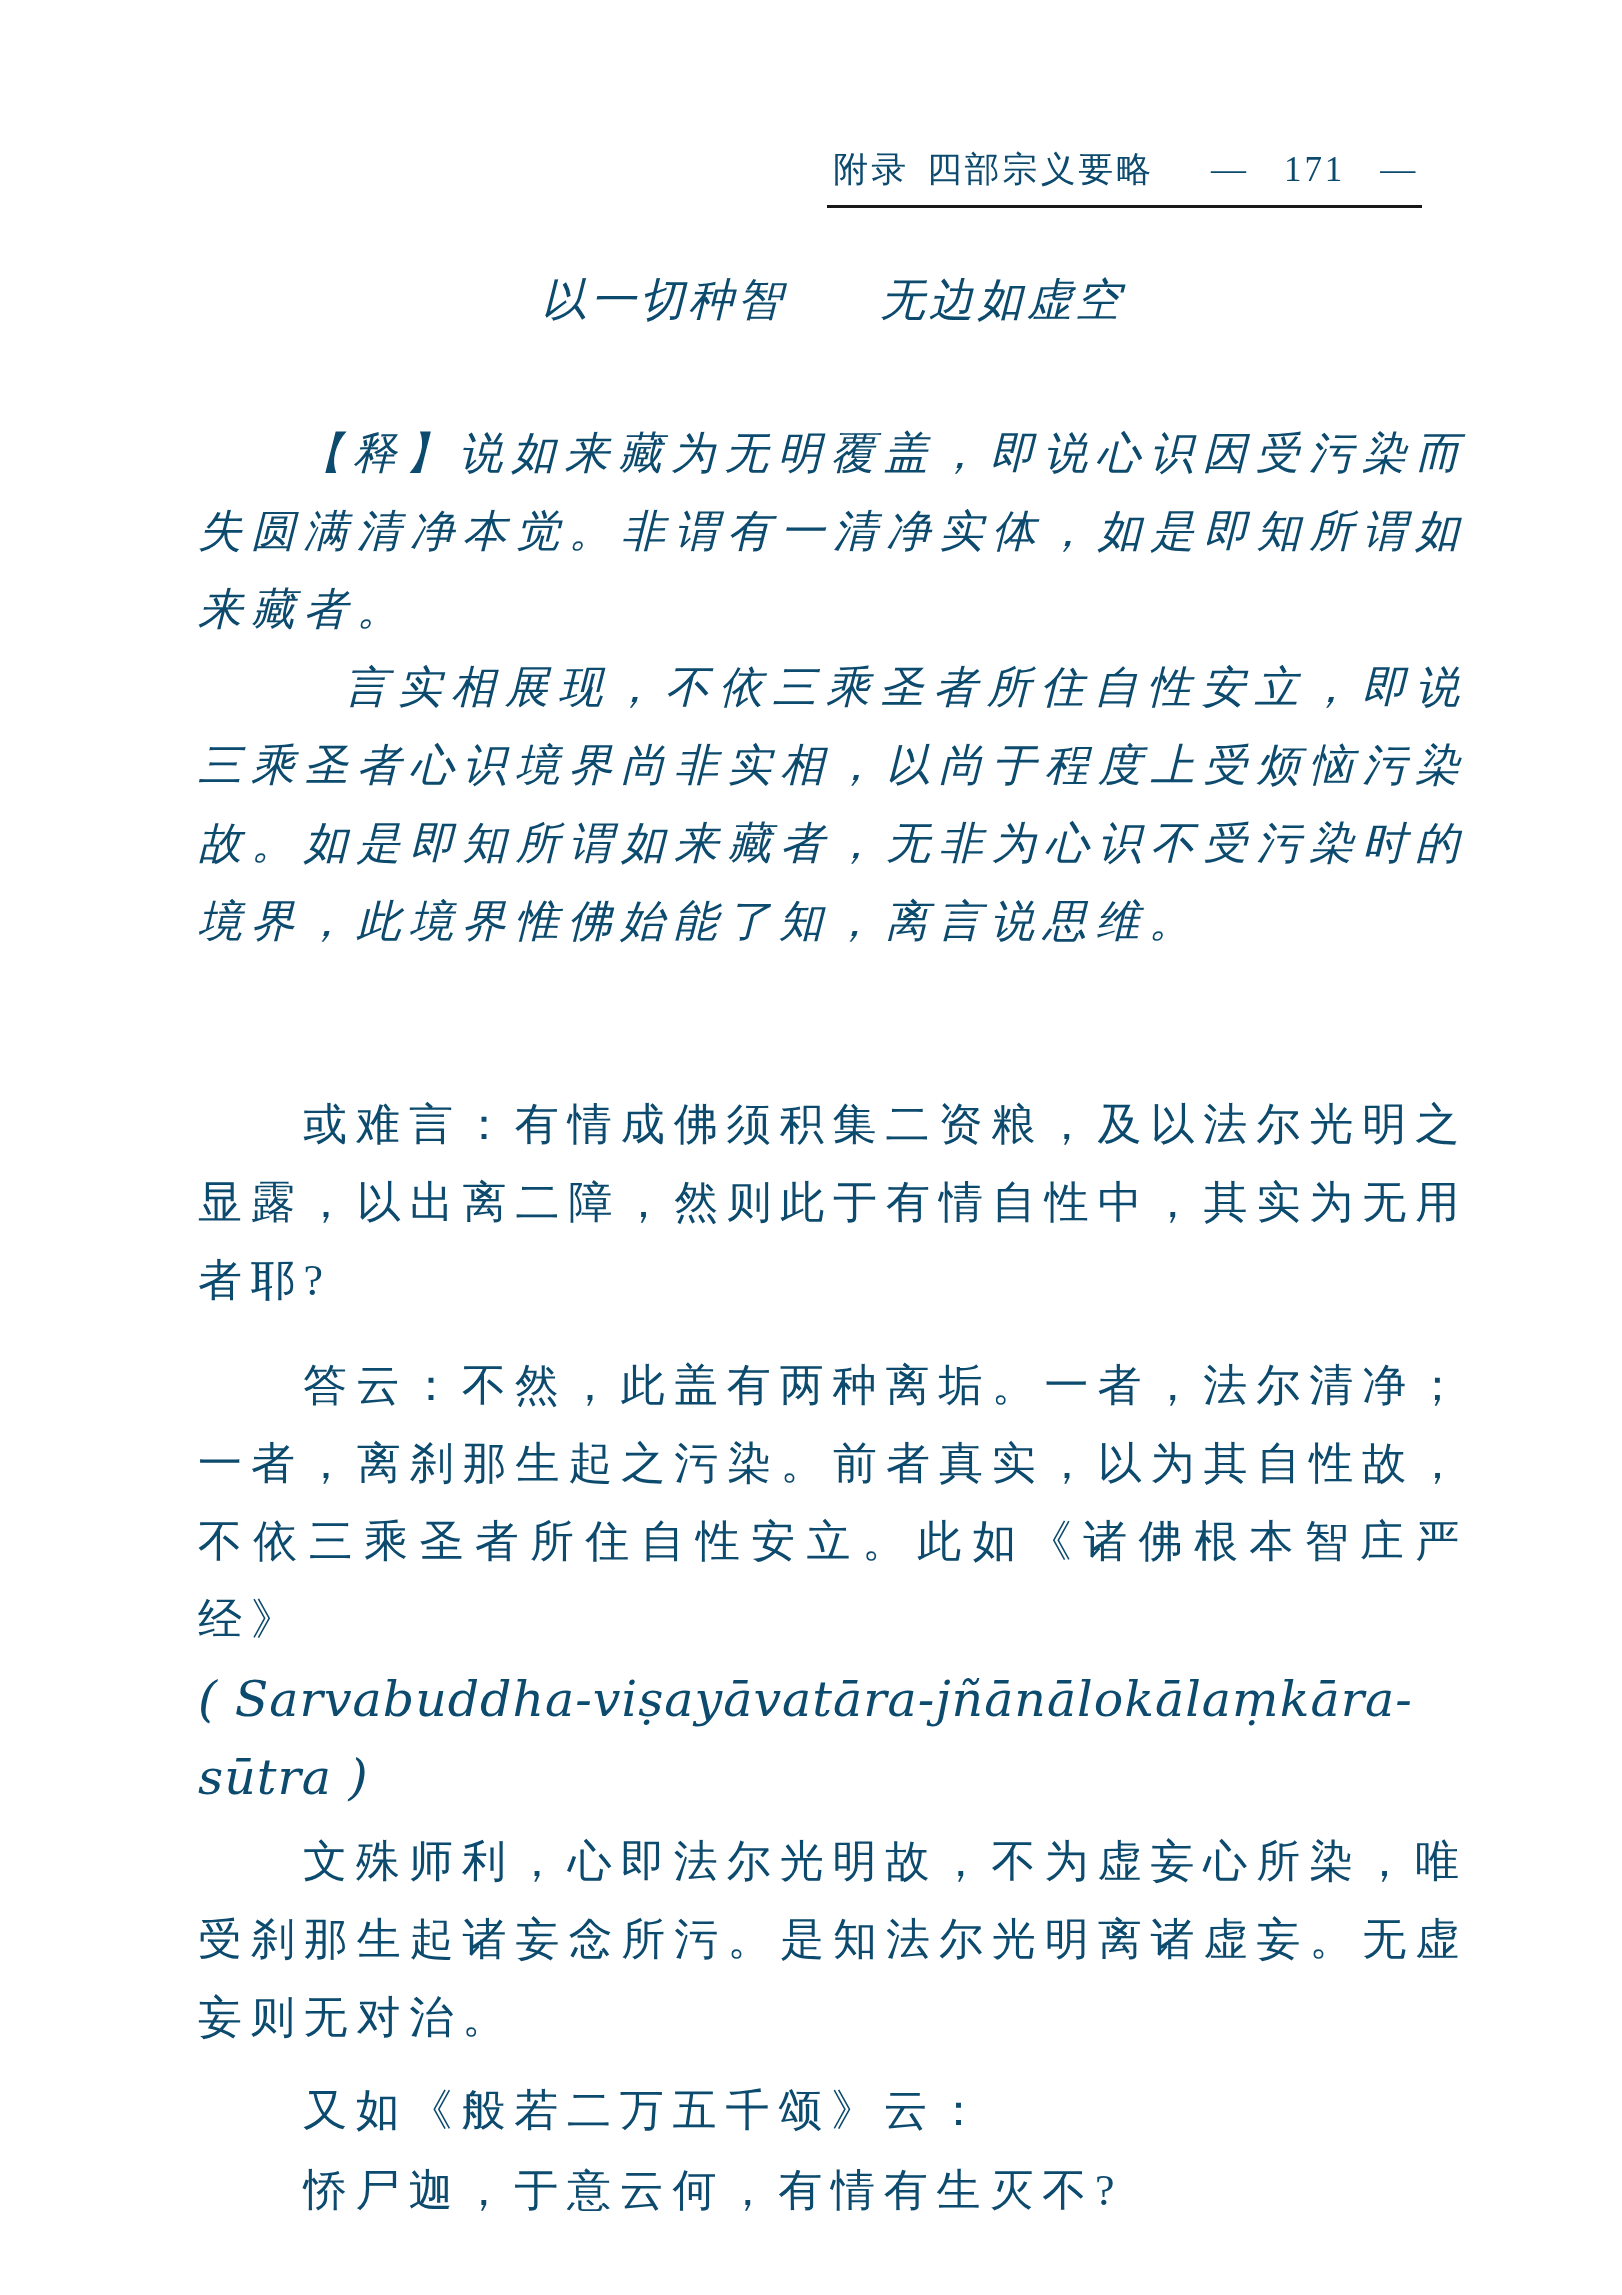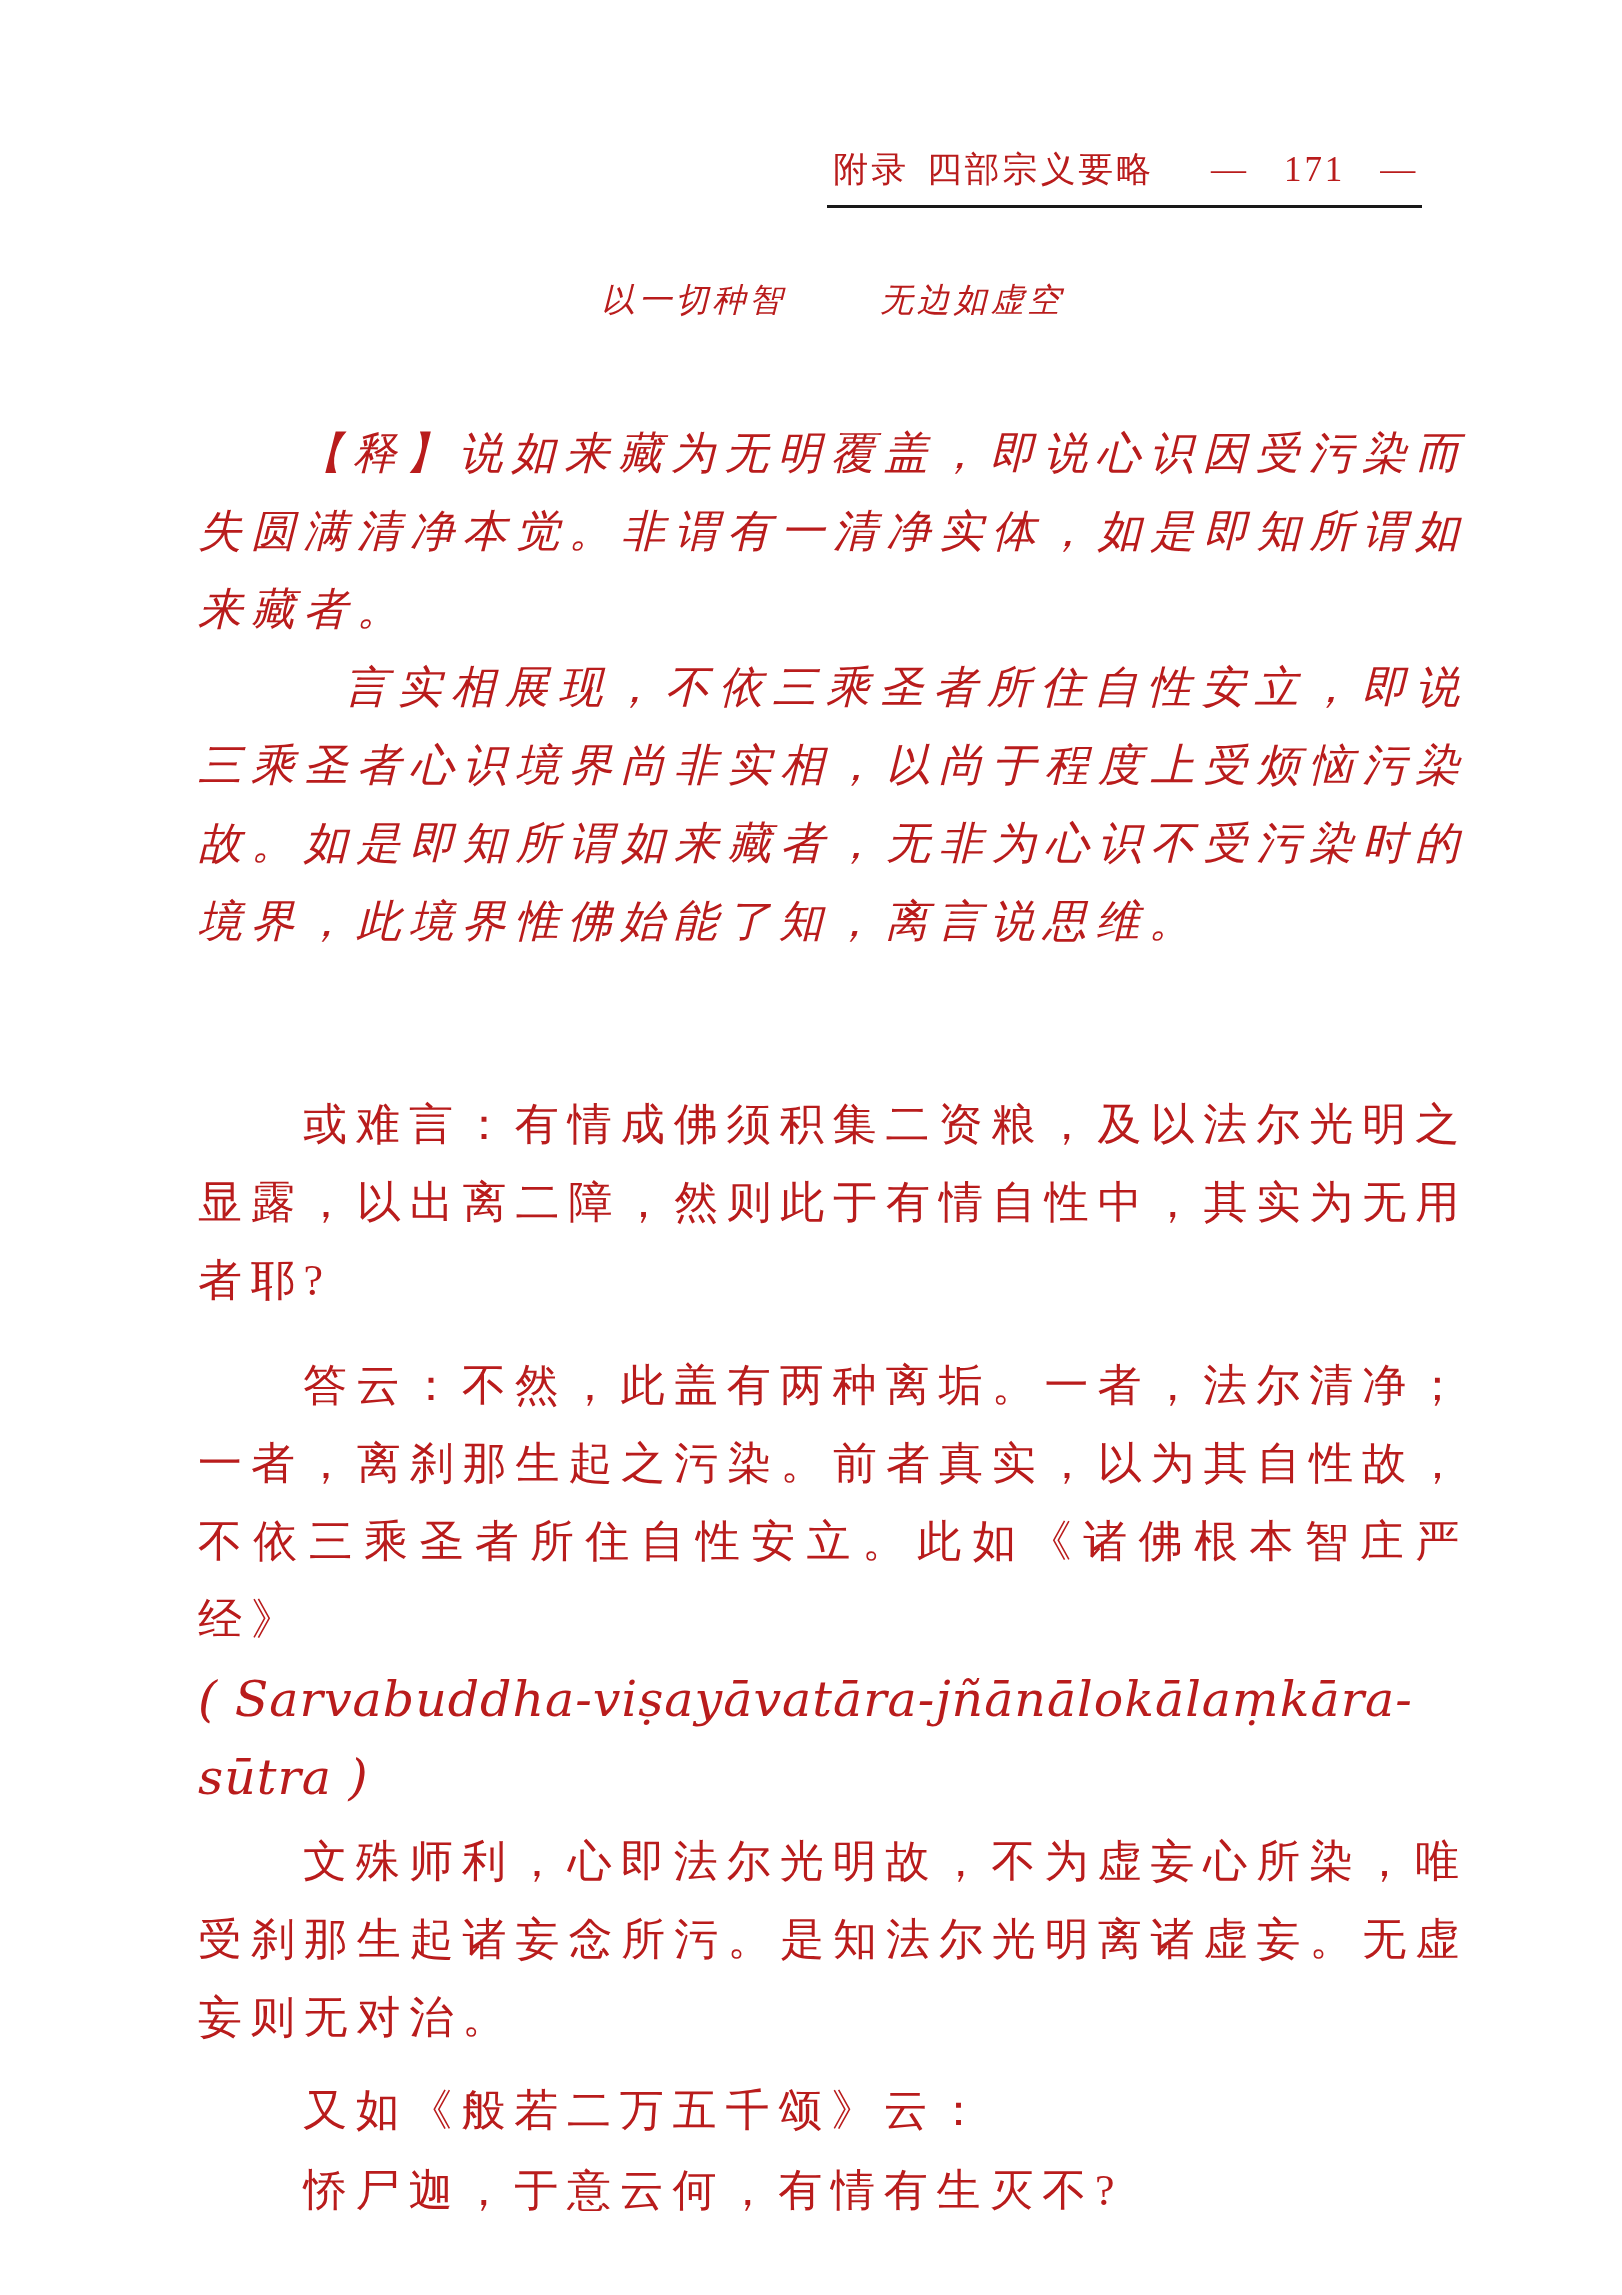--- a/index.html
+++ b/index.html
@@ -6,21 +6,21 @@
     margin: 0;
     padding: 0;
     background: #e8e8e8;
   }
   .page {
     position: relative;
     width: 1623px;
     height: 2296px;
     margin: 0 auto;
     background: #ffffff;
-    color: #b91c1c;
+    color: #0c4a6e;
     font-family: "Liberation Serif", "DejaVu Serif", serif;
     overflow: hidden;
   }
 
   
   .running-header {
     position: absolute;
     top: 146px;
     right: 201px;
     display: inline-flex;
@@ -46,21 +46,21 @@
     font-size: 44px;
     line-height: 78px;
     letter-spacing: 8.8px;
     text-align: justify;
   }
 
   .verse {
     margin: 261px 0 0 0;
     text-align: center;
     font-style: italic;          
-    font-size: 33px;
+    font-size: 45px;
     letter-spacing: 3.9px;
     display: flex;
     justify-content: center;
     gap: 94px;
   }
 
   p { margin: 0; }
 
   .kai { font-style: italic; }   
 

